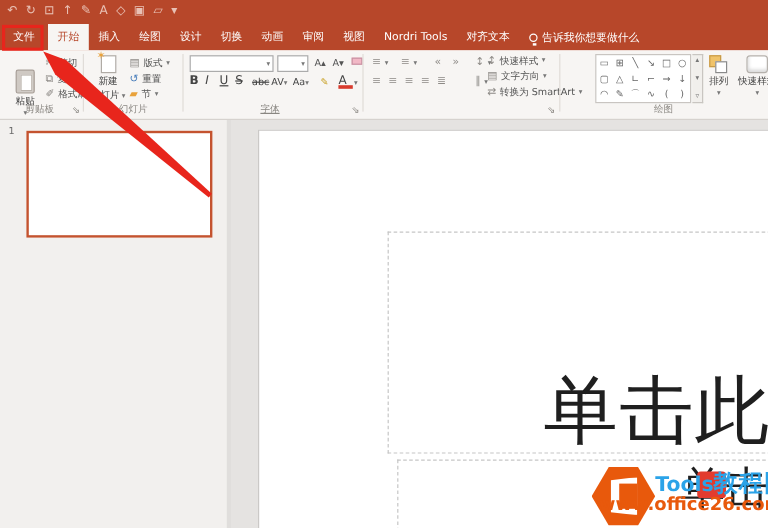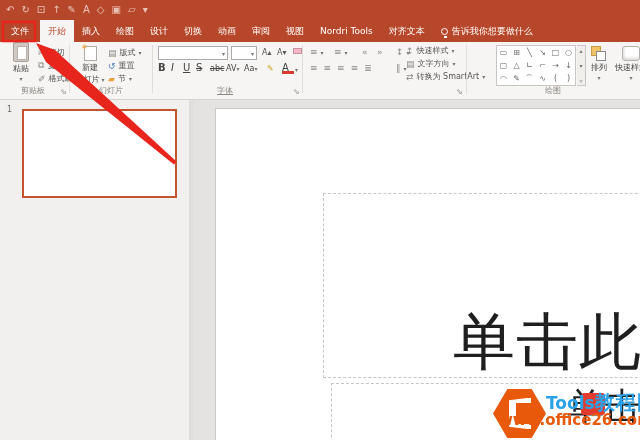--- a/index.html
+++ b/index.html
@@ -114,21 +114,21 @@
     <div class="tab">Nordri Tools</div>
     <div class="tab">对齐文本</div>
     <div class="tellme">
       <span class="bulb"></span>
       <span>告诉我你想要做什么</span>
     </div>
   </div>
 
   <div class="ribbon">
 
-    <div class="bigbtn" style="left:6px; top:0; width:30px;">
+    <div class="bigbtn" style="left:6px; top:16px; width:30px;">
       <span class="clipboard-ico"></span>
       <span>粘贴</span>
       <span class="drop">▾</span>
     </div>
     <div class="smallbtn" style="left:38px; top:5px;">
       <span class="ico">✂</span>
       <span>剪切</span>
     </div>
     <div class="smallbtn" style="left:38px; top:18px;">
       <span class="ico">⧉</span>

